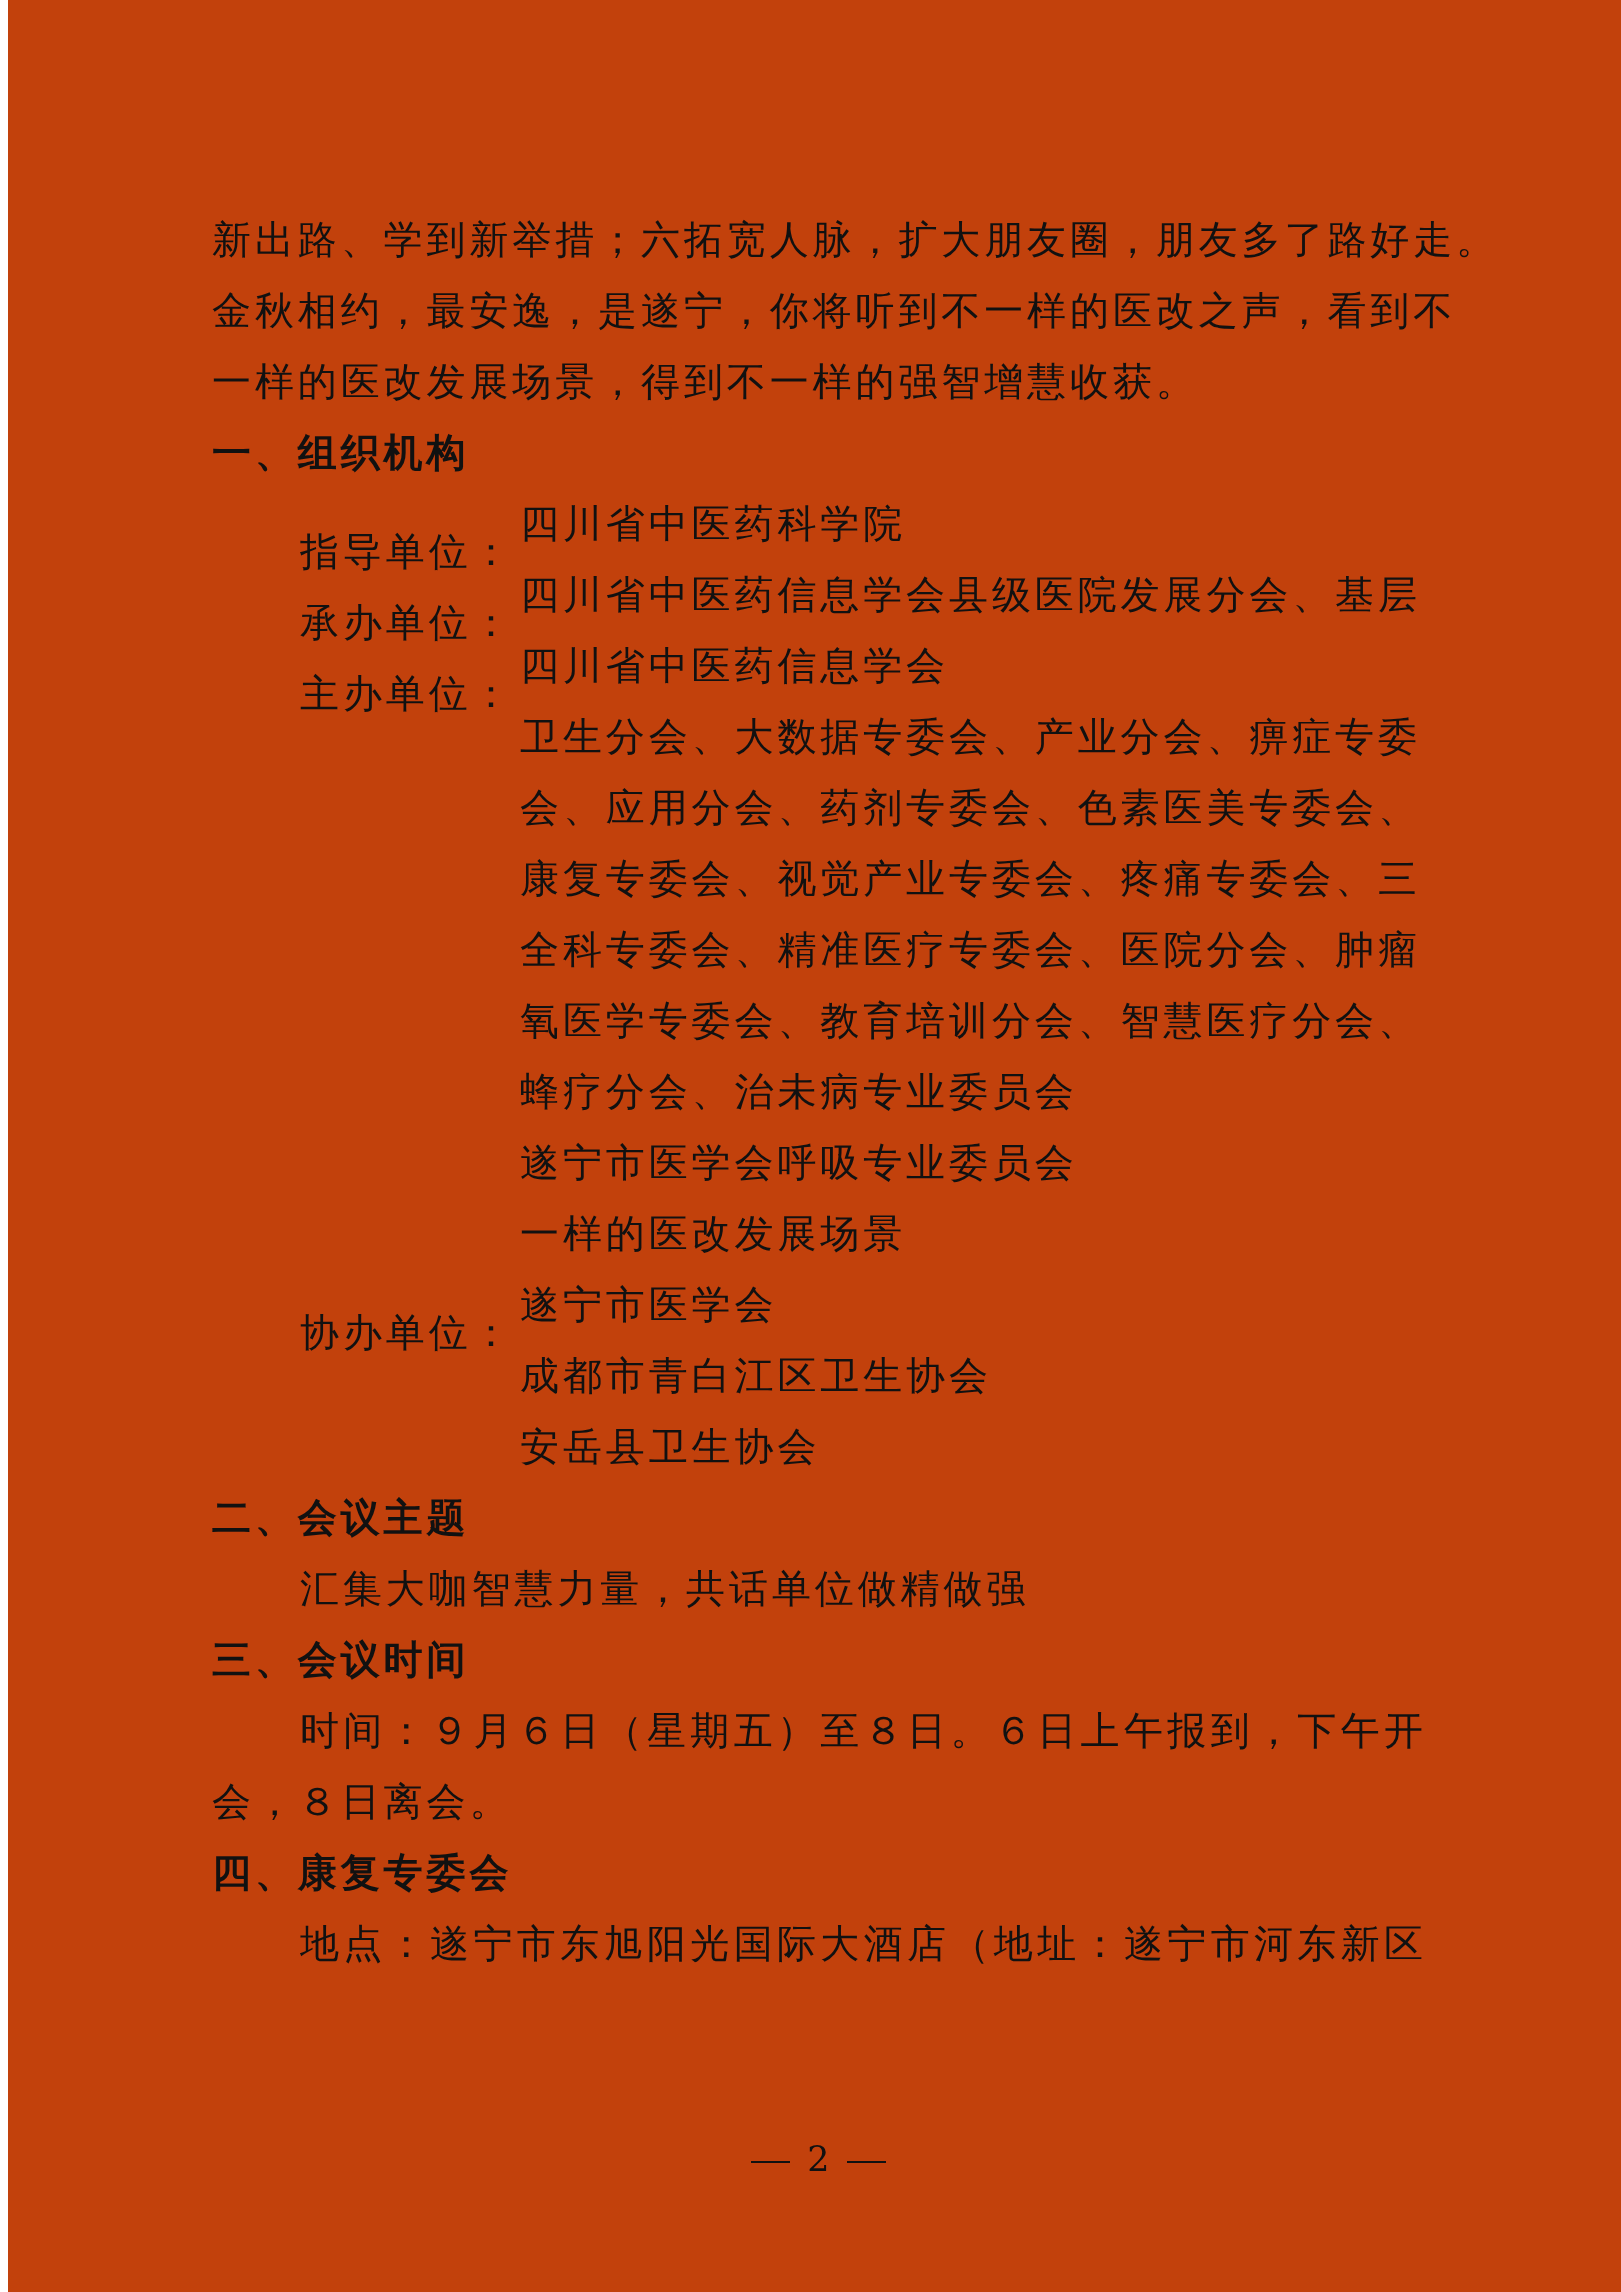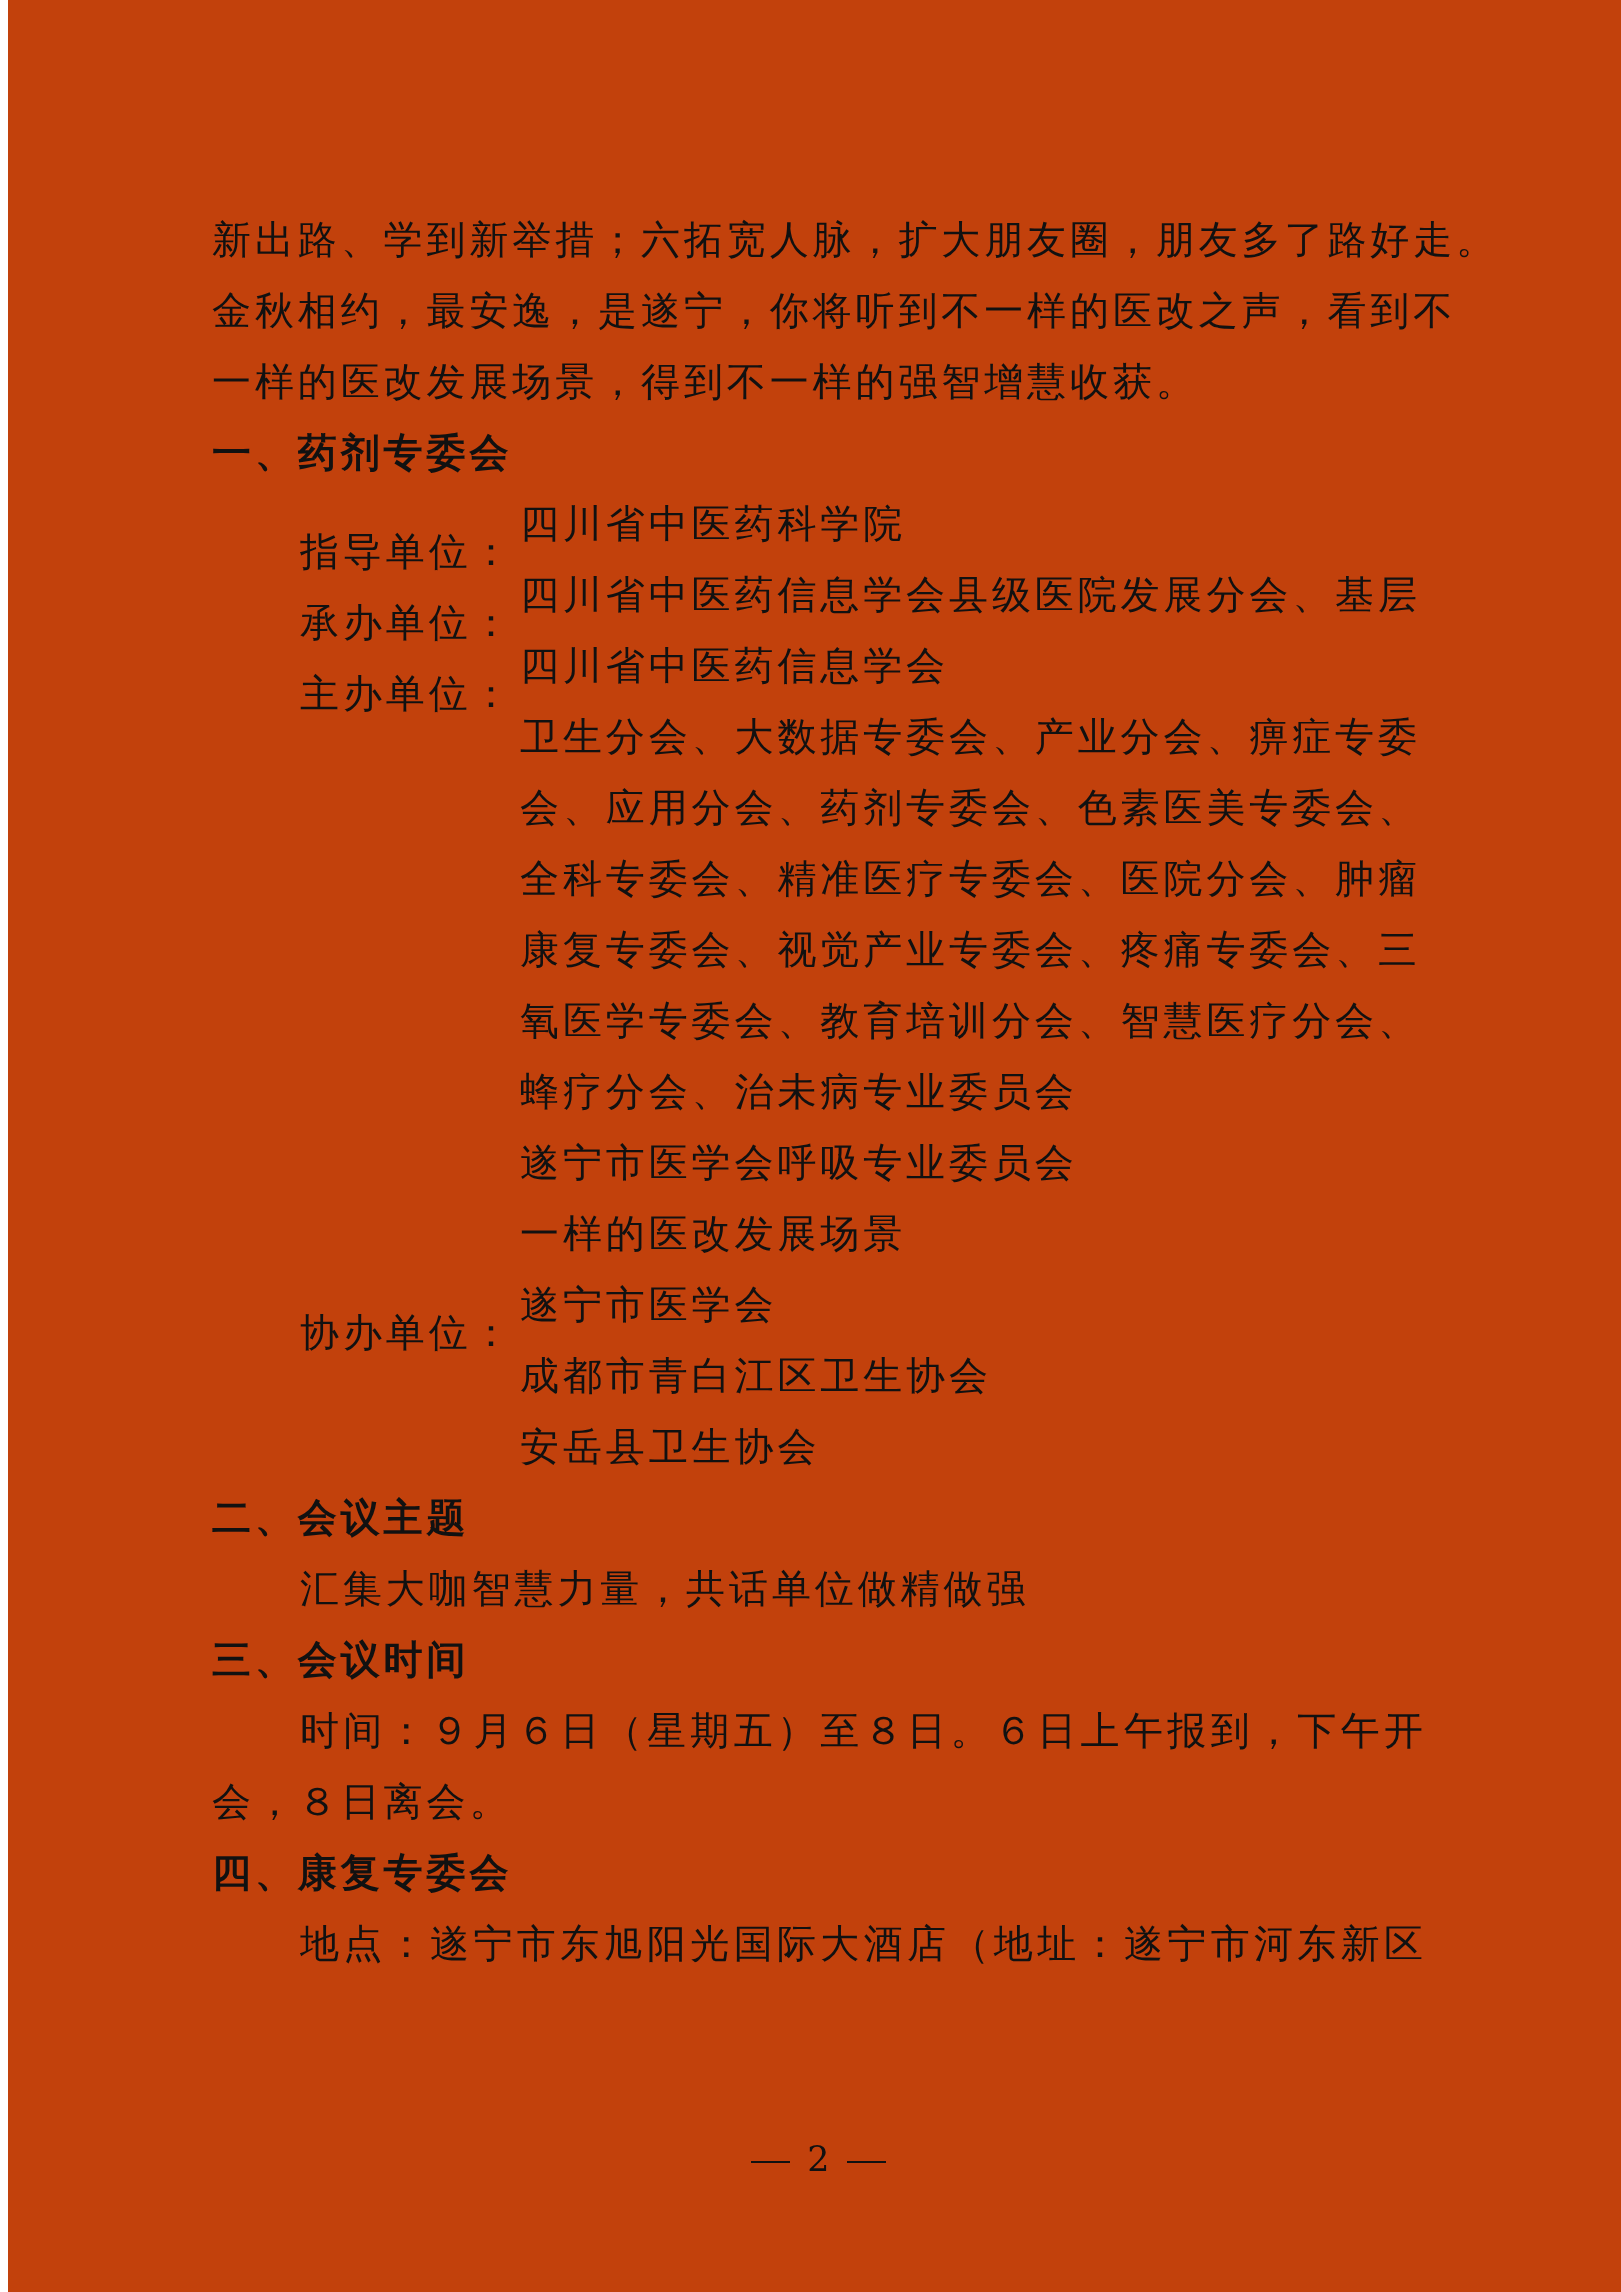--- a/index.html
+++ b/index.html
@@ -24,38 +24,38 @@
 </head>
 <body>
 
 <div class="page">
   <div class="body-text">
 
     <div class="line full">新出路、学到新举措；六拓宽人脉，扩大朋友圈，朋友多了路好走。</div>
     <div class="line full">金秋相约，最安逸，是遂宁，你将听到不一样的医改之声，看到不</div>
     <div class="line">一样的医改发展场景，得到不一样的强智增慧收获。</div>
 
-    <div class="line heading">一、药剂专委会</div>
+    <div class="line heading">一、组织机构</div>
 
     <div class="line row">
       <span class="label">指导单位：</span>
       <span class="content">四川省中医药科学院</span>
     </div>
     <div class="line row">
       <span class="label">承办单位：</span>
       <span class="content">四川省中医药信息学会县级医院发展分会、基层</span>
     </div>
     <div class="line row">
       <span class="label">主办单位：</span>
       <span class="content">四川省中医药信息学会</span>
     </div>
     <div class="line"><span class="content hang">卫生分会、大数据专委会、产业分会、痹症专委</span></div>
     <div class="line"><span class="content hang">会、应用分会、药剂专委会、色素医美专委会、</span></div>
+    <div class="line"><span class="content hang">康复专委会、视觉产业专委会、疼痛专委会、三</span></div>
     <div class="line"><span class="content hang">全科专委会、精准医疗专委会、医院分会、肿瘤</span></div>
-    <div class="line"><span class="content hang">康复专委会、视觉产业专委会、疼痛专委会、三</span></div>
     <div class="line"><span class="content hang">氧医学专委会、教育培训分会、智慧医疗分会、</span></div>
     <div class="line"><span class="content hang">蜂疗分会、治未病专业委员会</span></div>
     <div class="line"><span class="content hang">遂宁市医学会呼吸专业委员会</span></div>
     <div class="line"><span class="content hang">一样的医改发展场景</span></div>
 
     <div class="line row">
       <span class="label">协办单位：</span>
       <span class="content">遂宁市医学会</span>
     </div>
     <div class="line"><span class="content hang">成都市青白江区卫生协会</span></div>

